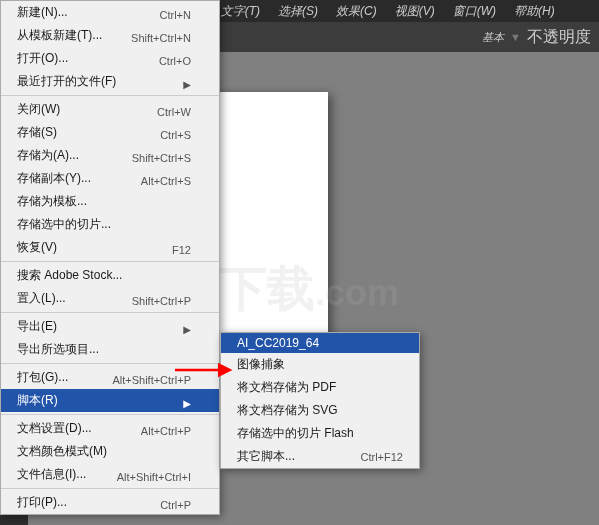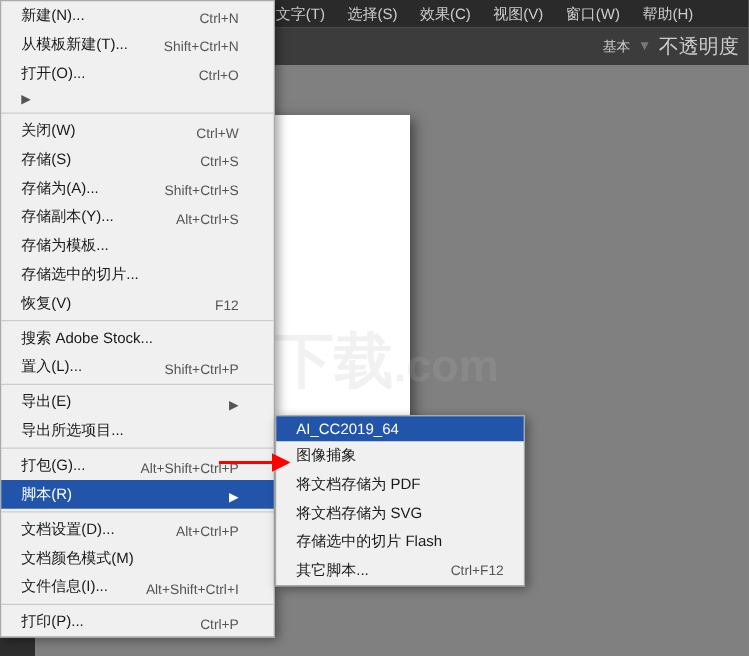--- a/index.html
+++ b/index.html
@@ -14,20 +14,21 @@
     }
 
     
     .menu-bar {
       background: #2a2a2a;
       height: 22px;
       display: flex;
       align-items: center;
       padding: 0 4px;
       gap: 2px;
+      font-style: italic;
     }
     .menu-bar-item {
       color: #ccc;
       padding: 2px 8px;
       font-size: 12px;
       cursor: pointer;
       white-space: nowrap;
     }
     .menu-bar-item:hover, .menu-bar-item.active {
       background: #555;
@@ -225,21 +226,21 @@
   <div class="menu-bar-item">选择(S)</div>
   <div class="menu-bar-item">效果(C)</div>
   <div class="menu-bar-item">视图(V)</div>
   <div class="menu-bar-item">窗口(W)</div>
   <div class="menu-bar-item">帮助(H)</div>
 </div>
 
 <div class="toolbar-area">
   <div style="color:#ccc;font-size:11px;margin-left:30px;">——————</div>
   <div style="flex:1;"></div>
-  <div style="color:#ccc;font-size:11px;">基本</div>
+  <div style="color:#ccc;font-size:11px;font-style:italic;">基本</div>
   <div style="color:#777;font-size:11px;">▼</div>
   <div style="color:#ccc;font-size:16px;">不透明度</div>
 </div>
 
 <div class="left-panel">
   <div class="tool-icon">▶</div>
   <div class="tool-icon">↖</div>
   <div class="tool-icon">✦</div>
   <div class="tool-icon">⟳</div>
   <div class="tool-icon">✒</div>
@@ -278,20 +279,21 @@
   </div>
   <div class="menu-item">
     <span class="item-left">从模板新建(T)...</span>
     <span class="shortcut">Shift+Ctrl+N</span>
   </div>
   <div class="menu-item">
     <span class="item-left">打开(O)...</span>
     <span class="shortcut">Ctrl+O</span>
   </div>
   <div class="menu-item">
+    <span class="item-left">最近打开的文件(F)</span>
     <span class="arrow">▶</span>
   </div>
   <div class="menu-separator"></div>
   <div class="menu-item">
     <span class="item-left">关闭(W)</span>
     <span class="shortcut">Ctrl+W</span>
   </div>
   <div class="menu-item">
     <span class="item-left">存储(S)</span>
     <span class="shortcut">Ctrl+S</span>

